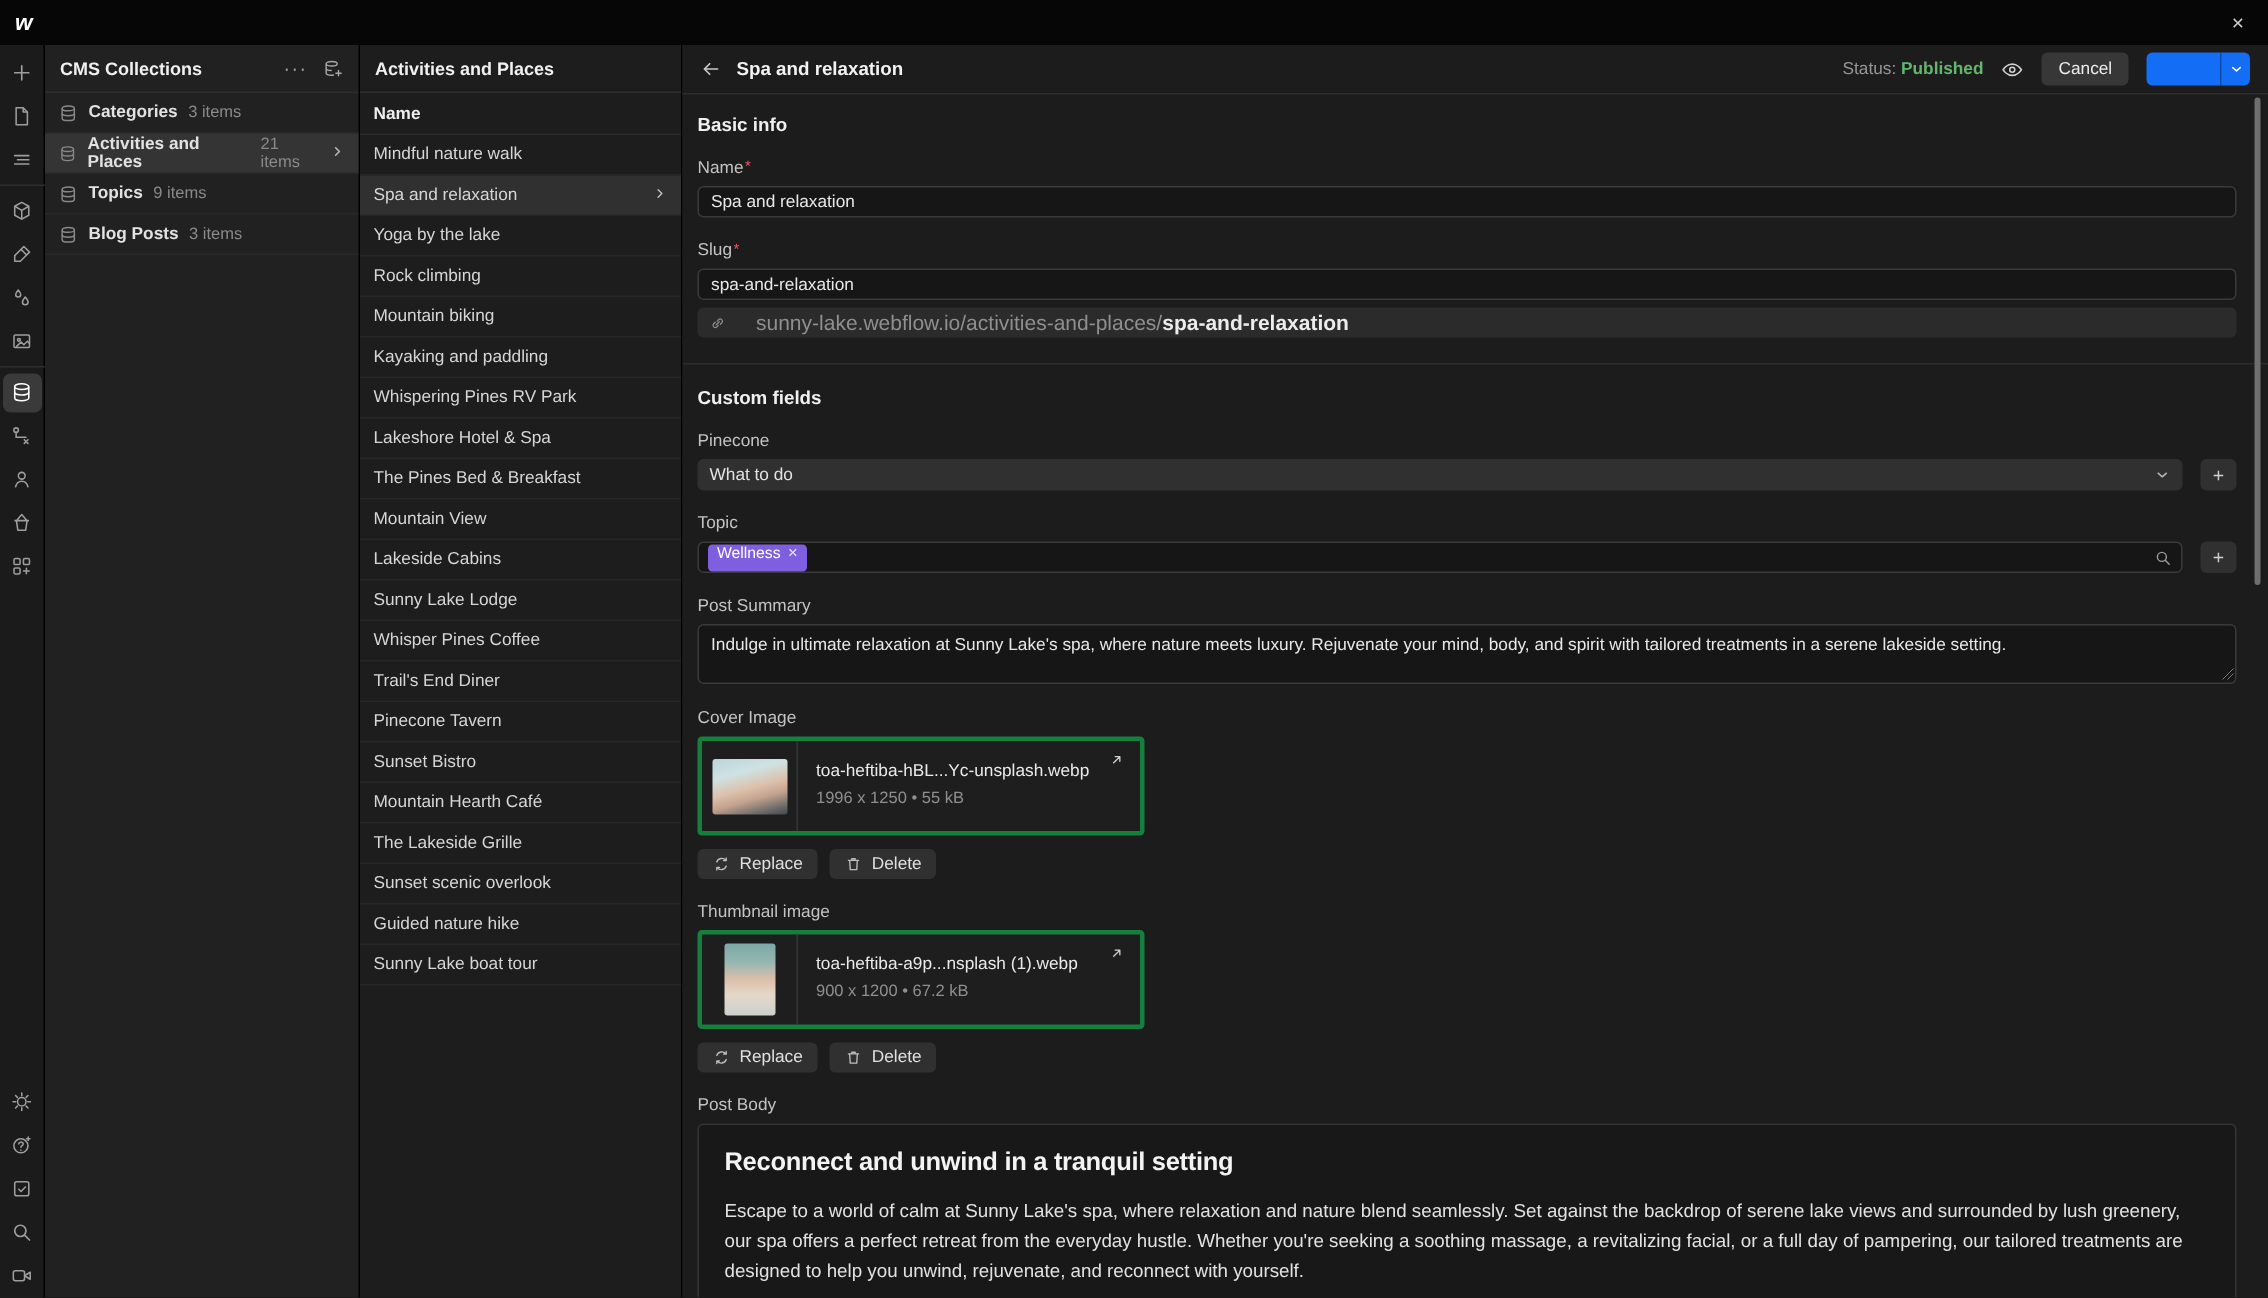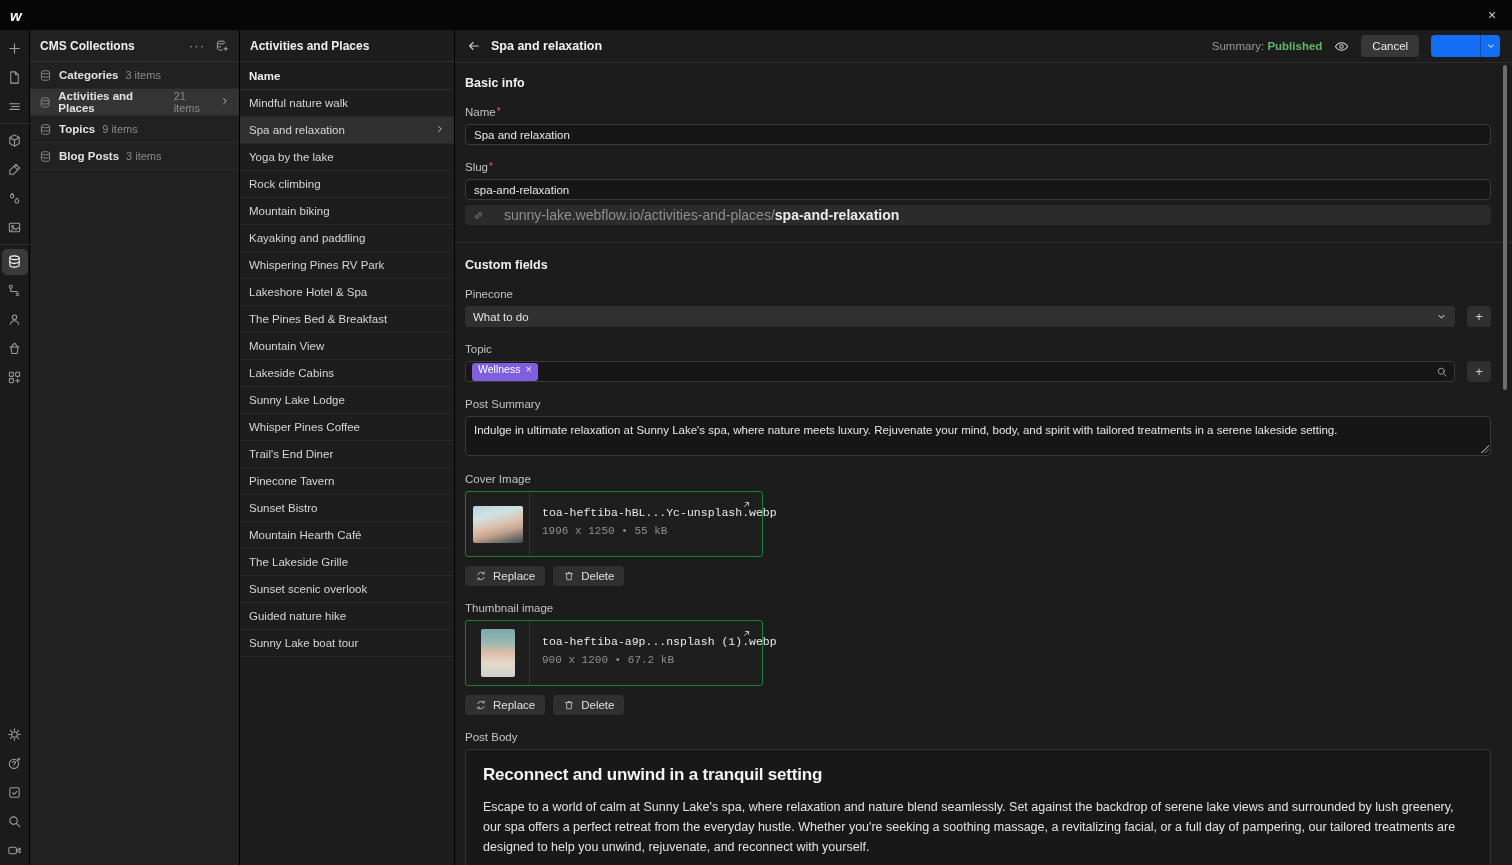--- a/index.html
+++ b/index.html
@@ -71,21 +71,21 @@
   .tag-field { flex:1; height:21px; background:#161616; border:1px solid #3a3a3a; border-radius:4px; display:flex; align-items:center; padding:0 6px; cursor:text; }
   .tag { background:#7f5ee0; color:#fff; font-size:10.5px; height:18px; display:flex; gap:5px; padding:0 6px; border-radius:3px; }
   .tag .tag-x { cursor:pointer; color:rgba(255,255,255,.85); font-size:11px; }
   .tag-field .search-ic { margin-left:auto; color:#9a9a9a; display:flex; }
 
   .summary-wrap { position:relative; margin-top:6px; }
   .summary-area { width:100%; height:40px; background:#161616; border:1px solid #3a3a3a; border-radius:4px; color:#e8e8e8; font-size:11.5px; padding:5px 8px; font-family:inherit; resize:none; display:block; line-height:1.4; }
   .resize-grip { position:absolute; right:2px; bottom:3px; width:8px; height:8px; background:
     linear-gradient(135deg, transparent 0 50%, #7a7a7a 50% 57%, transparent 57% 71%, #7a7a7a 71% 78%, transparent 78%); pointer-events:none; }
 
-  .img-card { margin-top:6px; width:298px; height:66px; border:1px solid #15803d; border-radius:3px; display:flex; position:relative; background:#1e1e1e;font-family:Liberation Mono, monospace; }
+  .img-card { margin-top:6px; width:298px; height:66px; border:3px solid #15803d; border-radius:3px; display:flex; position:relative; background:#1e1e1e; }
   .img-thumb-cell { width:64px; border-right:1px solid #343434; display:flex; align-items:center; justify-content:center; flex:0 0 auto; }
   .thumb-landscape { width:50px; height:37px; border-radius:2px;
     background:linear-gradient(165deg,#b9d6da 0%,#cfe2e3 28%,#dcc0ab 52%,#c4a38f 68%,#6a6a68 88%,#43474a 100%); }
   .thumb-portrait { width:34px; height:48px; border-radius:2px;
     background:linear-gradient(180deg,#7ba8a8 0%,#93b6b0 25%,#dcbfa9 50%,#e5d8ca 72%,#cbd1ce 100%); }
   .img-info { padding:14px 12px 0 12px; min-width:0; }
   .img-name { color:#eaeaea; font-size:11.5px; white-space:nowrap; }
   .img-meta { color:#8f8f8f; font-size:11px; margin-top:6px; }
   .ext-arrow { position:absolute; top:7px; right:10px; color:#cfcfcf; cursor:pointer; display:flex; }
 
@@ -355,21 +355,21 @@
     <div class="editor">
       <div class="ed-header">
         <span class="back-btn">
           <svg width="14" height="14" viewBox="0 0 16 16" fill="none" stroke="currentColor" stroke-width="1.3" stroke-linecap="round" stroke-linejoin="round">
               <path d="M13 8H3M7 4L3 8l4 4"></path>
             </svg>
         </span>
         <span class="ed-title">Spa and relaxation</span>
         <span class="ed-actions">
           <span class="status-text">
-            <span>Summary:</span>
+            <span>Status:</span>
             <span class="status-val" style="color:#63b76c">Published</span>
           </span>
           <span class="eye-btn">
             <svg width="15" height="15" viewBox="0 0 16 16" fill="none" stroke="currentColor" stroke-width="1.1">
                 <path d="M1.5 8s2.5-4 6.5-4 6.5 4 6.5 4-2.5 4-6.5 4S1.5 8 1.5 8z"></path>
                 <circle cx="8" cy="8" r="1.8"></circle>
               </svg>
           </span>
           <button class="btn-cancel">Cancel</button>
           <span class="btn-save-group" style="background:#146ef5">

